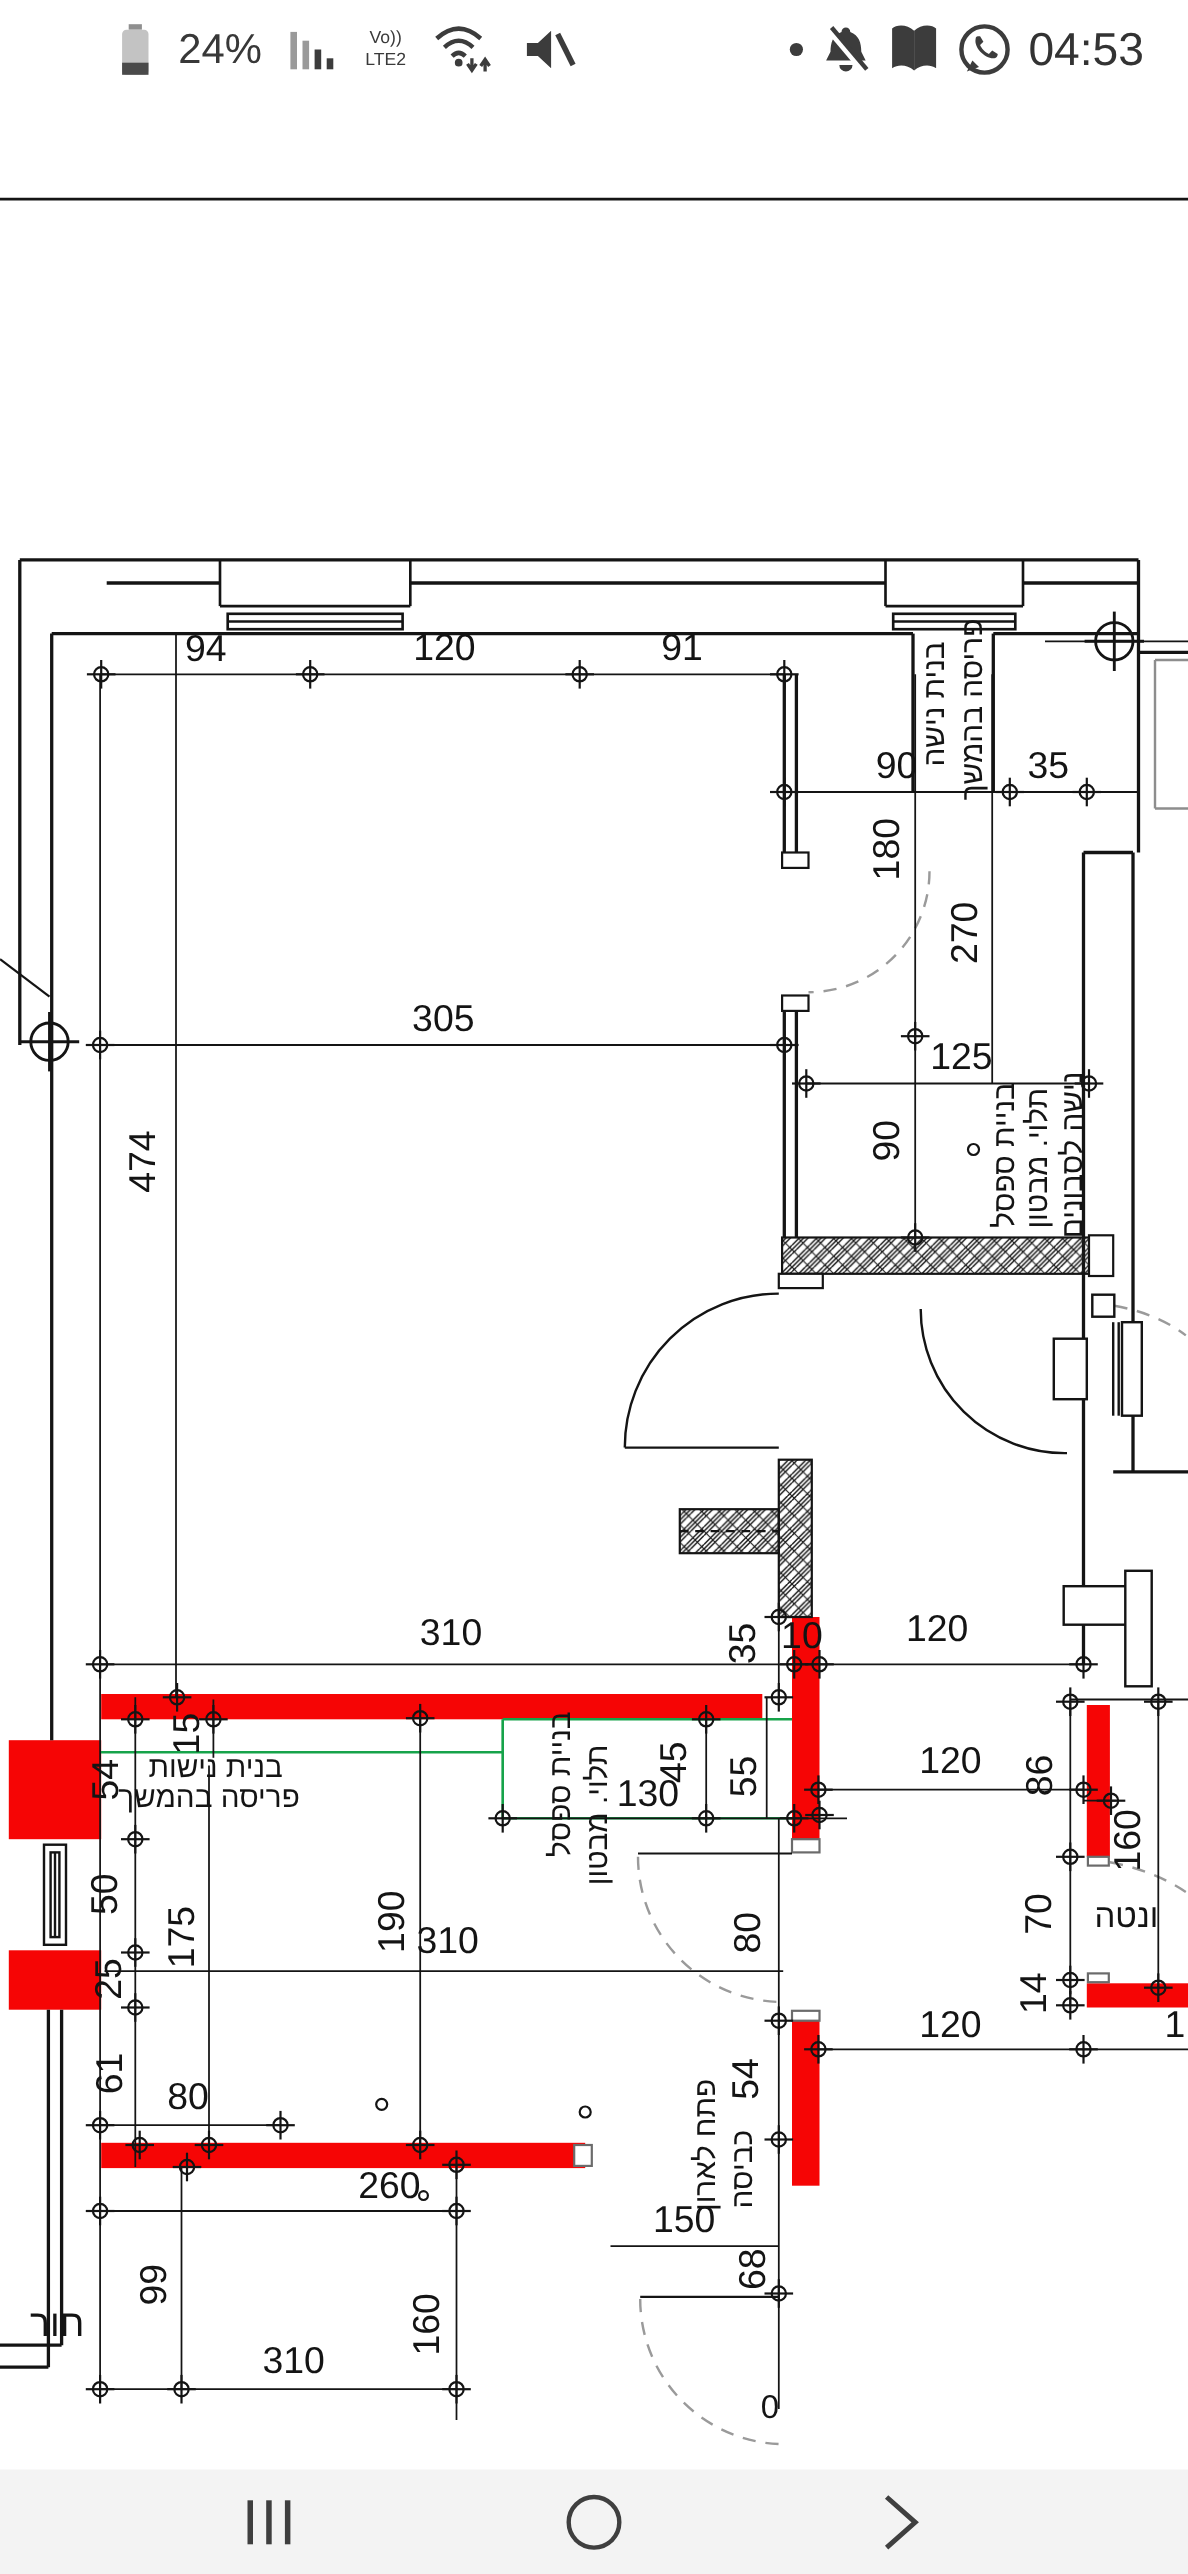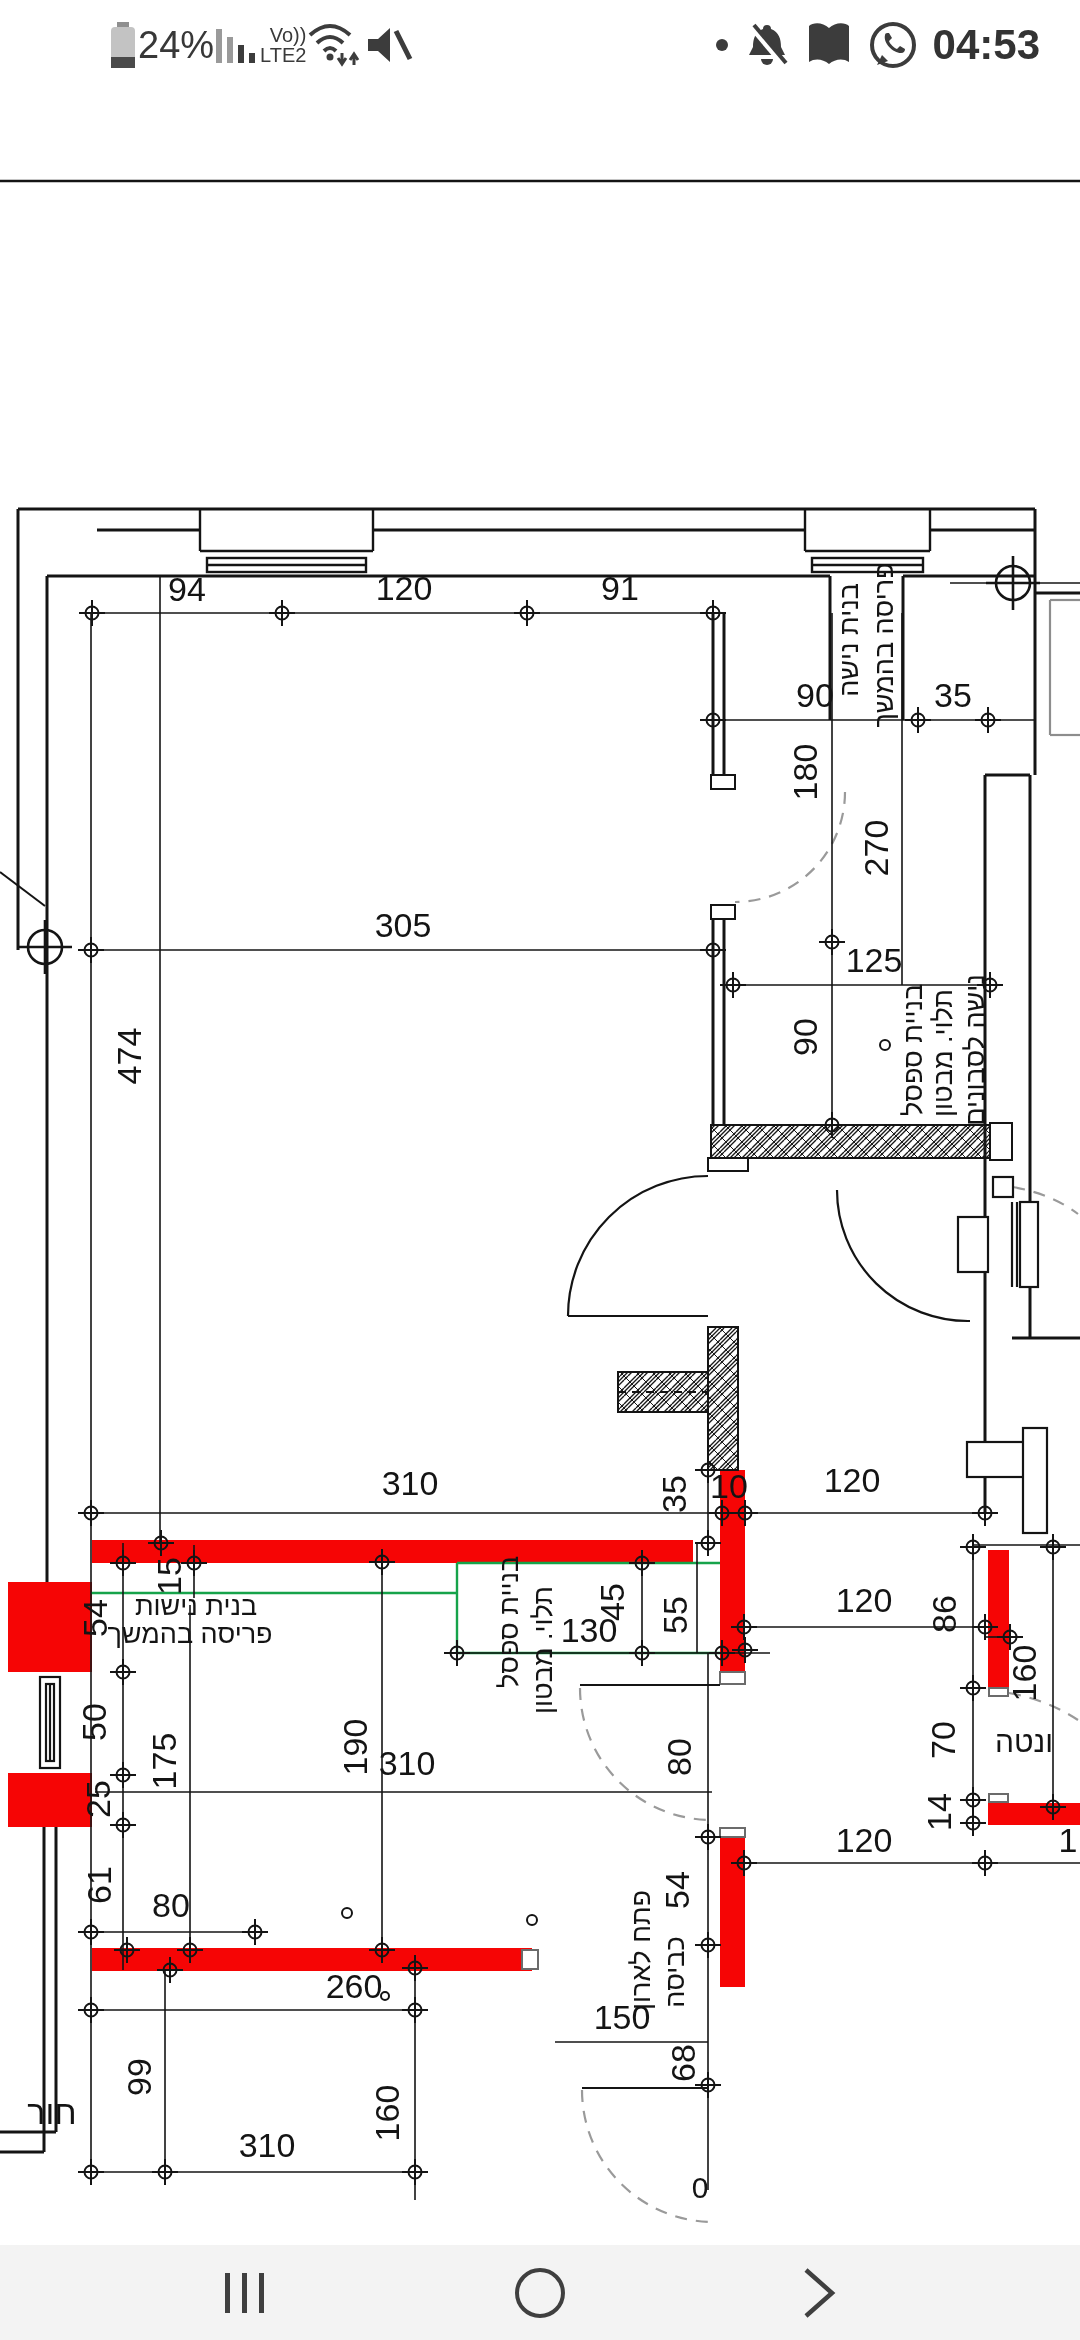--- a/index.html
+++ b/index.html
@@ -1,23 +1,23 @@
 <!DOCTYPE html>
 <html><head>
 <meta charset="utf-8">
 <style>
   html,body{margin:0;padding:0;background:#fff;}
   #screen{position:relative;width:1080px;height:2340px;background:#ffffff;overflow:hidden;
           font-family:"Liberation Sans",sans-serif;}
   #statusbar{position:absolute;left:0;top:0;width:1080px;height:90px;display:flex;
              align-items:center;color:#3a3a3a;}
-  .sb-left{display:flex;align-items:center;gap:0;margin-left:108px;}
-  .sb-right{display:flex;align-items:center;gap:14px;position:absolute;right:40px;top:0;height:90px;font-weight:bold;}
+  .sb-left{display:flex;align-items:center;gap:24px;margin-left:108px;}
+  .sb-right{display:flex;align-items:center;gap:14px;position:absolute;right:40px;top:0;height:90px;}
   .sb-text{font-size:38px;color:#383838;}
-  .sb-small{font-size:20px;line-height:20px;color:#3a3a3a;text-align:right;}
+  .sb-small{font-size:16px;line-height:20px;color:#3a3a3a;text-align:center;}
   .sb-time{font-size:42px;color:#333;}
   #planwrap{position:absolute;left:0;top:0;width:1080px;height:1768px;}
   #navbar{position:absolute;left:0;top:2245px;width:1080px;height:95px;background:#f3f3f3;}
   svg text{font-family:"Liberation Sans",sans-serif;}
   .dim{font-size:34px;fill:#141414;}
   .heb{font-size:27px;fill:#141414;}
   .small0{font-size:30px;fill:#141414;}
 </style>
 </head>
 <body>

